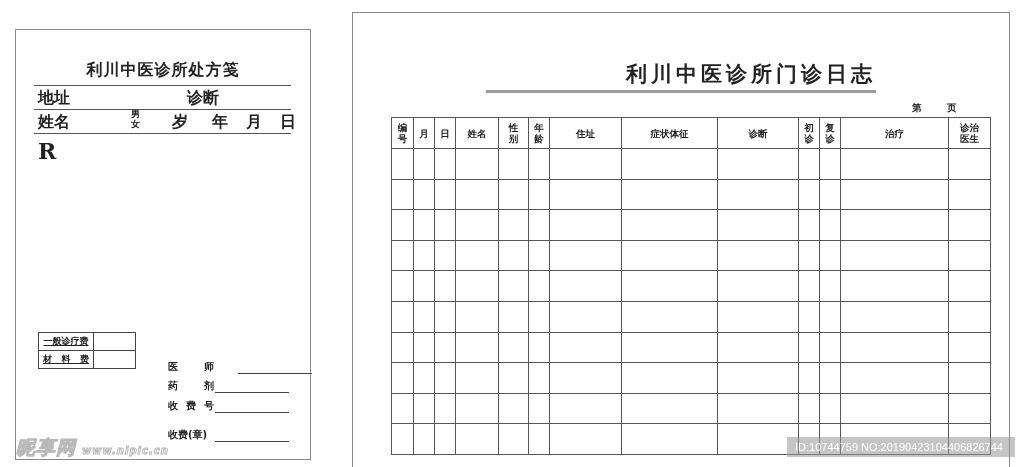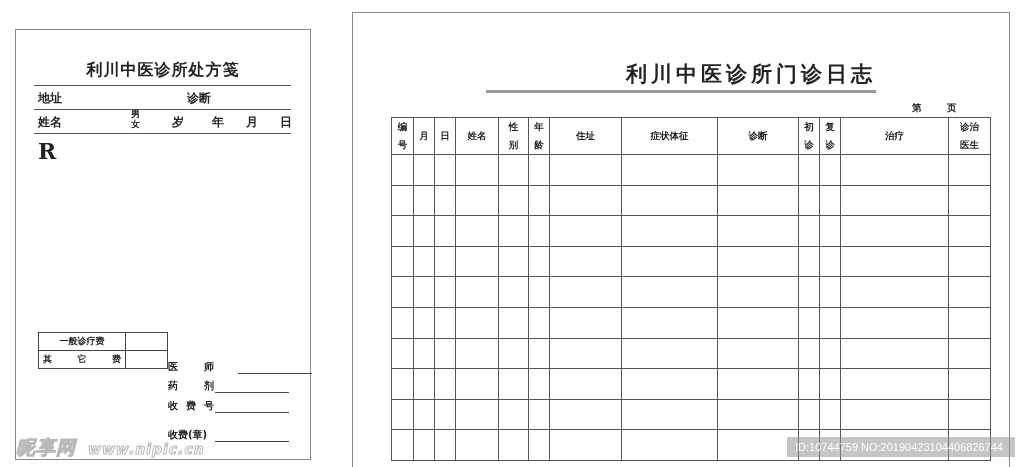--- a/index.html
+++ b/index.html
@@ -2,34 +2,34 @@
 <html><head>
 <meta charset="utf-8">
 <style>
   html,body{margin:0;padding:0;background:#fff;}
   body{width:1024px;height:467px;position:relative;overflow:hidden;font-family:"DejaVu Sans",sans-serif;color:#222;}
   .abs{position:absolute;}
   .panel{position:absolute;border:1px solid #8a8a8a;background:#fff;box-sizing:border-box;}
   .hline{position:absolute;height:0;border-top:1px solid #555;}
   .bold{font-weight:bold;}
   .serif{font-family:"DejaVu Serif","Liberation Serif",serif;}
-  .lbl{position:absolute;font-size:12px;font-weight:bold;color:#222;line-height:12px;white-space:nowrap;}
+  .lbl{position:absolute;font-size:16px;font-weight:bold;color:#222;line-height:12px;white-space:nowrap;}
   .fee-table{position:absolute;left:38px;top:332px;border-collapse:collapse;}
   .fee-table td{border:1px solid #444;height:18px;padding:0 4px;font-size:9px;font-weight:bold;box-sizing:border-box;}
-  .fee-table td.name{width:87px;text-align:justify;text-align-last:justify;}
+  .fee-table td.name{width:55px;text-align:justify;text-align-last:justify;text-decoration:underline;}
   .fee-table td.val{width:42px;}
   .sign{position:absolute;left:168px;font-size:10px;font-weight:bold;display:flex;align-items:flex-end;}
   .sign .sl{width:46px;text-align:justify;text-align-last:justify;white-space:nowrap;}
   .sign .line{width:74px;border-bottom:1px solid #444;margin-left:1px;height:10px;}
   .log-table{position:absolute;left:391px;top:117px;border-collapse:collapse;table-layout:fixed;}
   .log-table th,.log-table td{border:1px solid #555;padding:0;box-sizing:border-box;}
-  .log-table th{height:31px;font-size:9.5px;font-weight:bold;text-align:center;vertical-align:middle;line-height:18px;}
+  .log-table th{height:31px;font-size:9.5px;font-weight:bold;text-align:center;vertical-align:middle;line-height:11px;}
   .log-table td{height:30.6px;}
   .watermark-left{position:absolute;left:16px;top:435px;font-size:19px;font-weight:bold;font-style:italic;color:#fff;-webkit-text-stroke:1px #b9b9b9;letter-spacing:1px;}
-  .watermark-left span.url{font-size:14px;margin-left:12px;}
+  .watermark-left span.url{font-size:10px;margin-left:6px;}
   .watermark-id{position:absolute;left:787px;top:437px;width:228px;height:20px;background:rgba(150,150,150,0.55);color:#fff;font-family:"Liberation Sans",sans-serif;font-size:11px;line-height:20px;padding-left:8px;box-sizing:border-box;}
 </style>
 </head>
 <body>
 
 <div class="panel" style="left:15px;top:29px;width:296px;height:431px;"></div>
 
 <div class="abs serif bold" style="left:15px;top:60px;width:296px;text-align:center;font-size:16px;letter-spacing:1px;">利川中医诊所处方笺</div>
 <div class="hline" style="left:34px;top:85px;width:257px;"></div>
 
@@ -48,21 +48,21 @@
 
 <div class="abs serif bold" style="left:38px;top:138px;font-size:22px;">R</div>
 
 <table class="fee-table">
   <tbody>
       <tr>
         <td class="name" style="text-align:center;text-align-last:center;">一般诊疗费</td>
         <td class="val"></td>
       </tr>
   <tr>
-        <td class="name">其它费</td>
+        <td class="name">材料费</td>
         <td class="val"></td>
       </tr>
 </tbody>
   </table>
 
 <div class="sign" style="top:360px;gap:23px;">
     <span class="sl">医师</span>
     <span class="line"></span>
   </div>
 <div class="sign" style="top:379px;">

